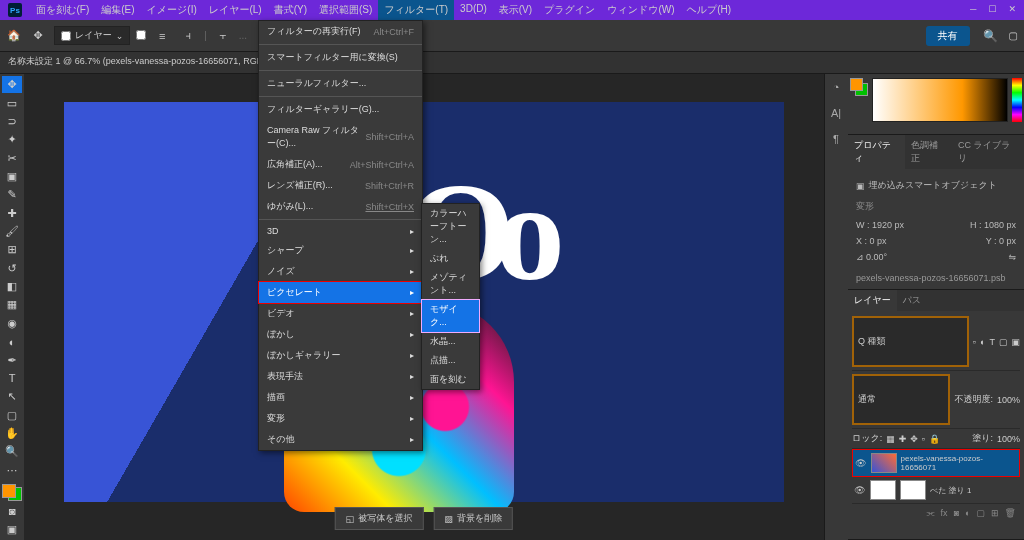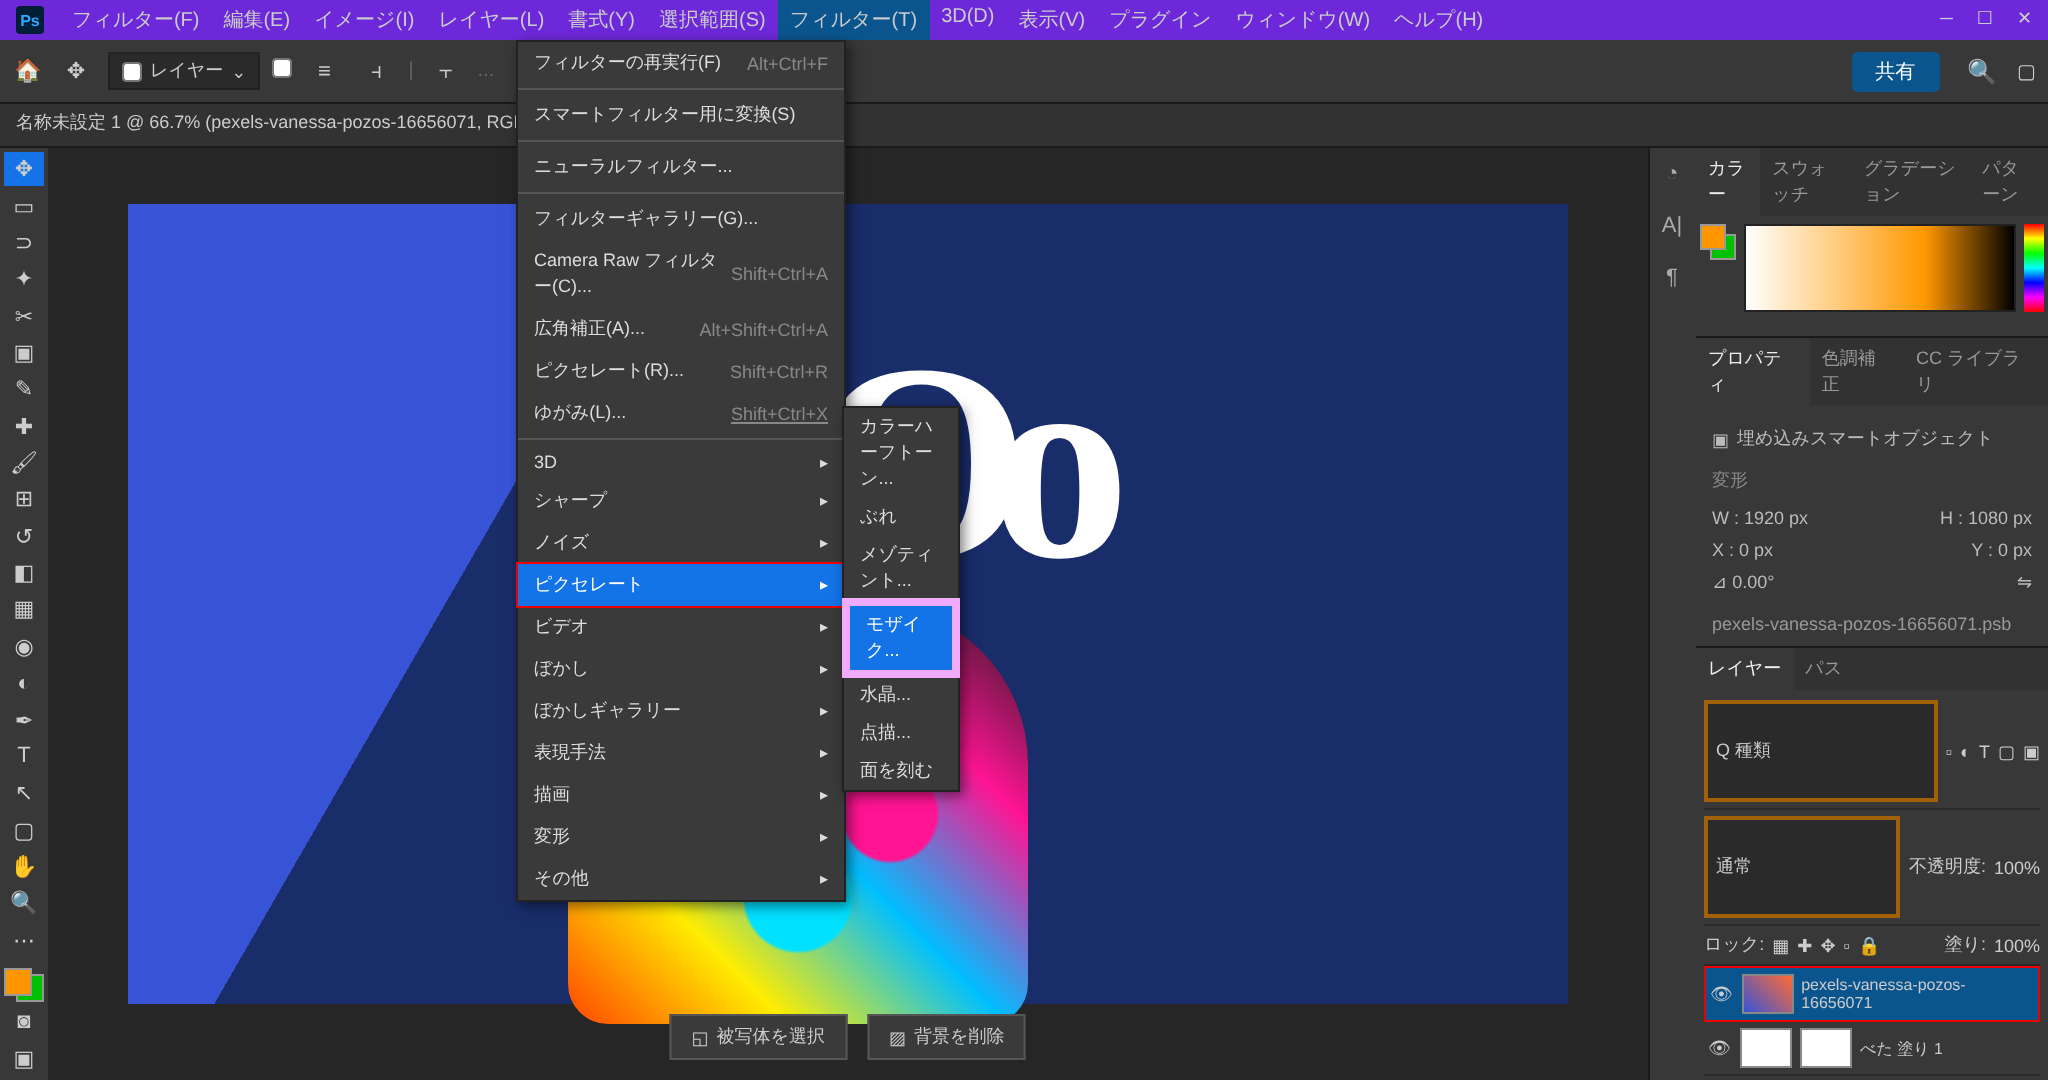--- a/index.html
+++ b/index.html
@@ -34,21 +34,21 @@
 .shirt{position:absolute;top:120px;left:40px;width:230px;height:210px;border-radius:80px 80px 20px 20px;background:radial-gradient(circle at 30% 30%,#ffec00 15%,transparent 16%),radial-gradient(circle at 70% 50%,#ff1493 12%,transparent 13%),radial-gradient(circle at 50% 70%,#00e0ff 14%,transparent 15%),radial-gradient(circle at 20% 60%,#000 8%,transparent 9%),linear-gradient(45deg,#ff4500,#ffec00,#00bfff,#ff1493,#1a1a1a)}
 .bottom-actions{position:absolute;bottom:10px;left:50%;transform:translateX(-50%);display:flex;gap:10px}
 .action-btn{background:#3a3a3a;border:1px solid #555;padding:4px 10px;font-size:9px;color:#ccc;display:flex;align-items:center;gap:4px}
 .dropdown1{position:absolute;left:258px;top:20px;width:165px;background:#3a3a3a;border:1px solid #222;box-shadow:2px 2px 6px rgba(0,0,0,.5);z-index:100}
 .dropdown1 .row{padding:4px 8px;font-size:9px;color:#ddd;display:flex;justify-content:space-between;align-items:center;cursor:pointer}
 .dropdown1 .row.sub::after{content:"▸";font-size:8px}
 .dropdown1 .row.hl{background:#1473e6;color:#fff;border:1px solid #e00;margin:-1px}
 .dropdown1 .sep{height:1px;background:#555;margin:2px 0}
 .submenu{position:absolute;left:421px;top:203px;width:59px;background:#3a3a3a;border:1px solid #222;box-shadow:2px 2px 6px rgba(0,0,0,.5);z-index:101}
 .submenu .row{padding:3px 8px;font-size:9px;color:#ddd;cursor:pointer}
-.submenu .row.hl{background:#1473e6;color:#fff;border:4px solid #f0abfc;margin:-1px}
+.submenu .row.hl{background:#1473e6;color:#fff;border:1px solid #f0abfc;margin:-1px}
 .panels-right{width:200px;background:#383838;display:flex}
 .icon-strip{width:24px;background:#383838;display:flex;flex-direction:column;padding:4px 2px;gap:8px;border-left:1px solid #1a1a1a}
 .strip-icon{width:18px;height:18px;display:flex;align-items:center;justify-content:center;font-size:11px;color:#aaa}
 .panel-stack{flex:1;display:flex;flex-direction:column}
 .panel{border-bottom:1px solid #1a1a1a}
 .panel-tabs{display:flex;background:#323232;font-size:9px}
 .ptab{padding:4px 6px;color:#999;cursor:pointer}
 .ptab.active{background:#383838;color:#eee}
 .panel-body{padding:6px;font-size:9px;background:#383838}
 .color-panel{height:60px;position:relative}
@@ -71,21 +71,21 @@
 .lyr-thumb.white{background:#fff}
 .lyr-name{font-size:8px;overflow:hidden}
 .layer-foot{display:flex;justify-content:flex-end;gap:6px;padding:4px;border-top:1px solid #2a2a2a;font-size:9px;color:#888}
 </style>
 </head>
 <body>
 
 <div class="titlebar">
   <div class="ps-icon">Ps</div>
   <div class="menubar" id="menubar">
-      <div class="menu-item">フィルター(F)</div>
+      <div class="menu-item">面を刻む(F)</div>
       <div class="menu-item">編集(E)</div>
       <div class="menu-item">イメージ(I)</div>
       <div class="menu-item">レイヤー(L)</div>
       <div class="menu-item">書式(Y)</div>
       <div class="menu-item">選択範囲(S)</div>
       <div class="menu-item active">フィルター(T)</div>
       <div class="menu-item">3D(D)</div>
       <div class="menu-item">表示(V)</div>
       <div class="menu-item">プラグイン</div>
       <div class="menu-item">ウィンドウ(W)</div>
@@ -165,26 +165,20 @@
   </div>
 
   <div class="panels-right">
     <div class="icon-strip">
       <div class="strip-icon">◔</div>
       <div class="strip-icon">A|</div>
       <div class="strip-icon">¶</div>
     </div>
     <div class="panel-stack">
       <div class="panel">
-        <div class="panel-tabs" id="color-tabs">
-            <div class="ptab active">カラー</div>
-            <div class="ptab">スウォッチ</div>
-            <div class="ptab">グラデーション</div>
-            <div class="ptab">パターン</div>
-          </div>
         <div class="panel-body color-panel">
           <div class="sml-swatch">
               <div class="sml-bg"></div>
               <div class="sml-fg"></div>
             </div>
           <div class="gradient-box"></div>
           <div class="hue-bar"></div>
         </div>
       </div>
       <div class="panel">
@@ -290,21 +284,21 @@
     </div>
     <div class="row">
       <span>Camera Raw フィルター(C)...</span>
       <span style="color: rgb(136, 136, 136);">Shift+Ctrl+A</span>
     </div>
     <div class="row">
       <span>広角補正(A)...</span>
       <span style="color: rgb(136, 136, 136);">Alt+Shift+Ctrl+A</span>
     </div>
     <div class="row">
-      <span>ピクセレート(R)...</span>
+      <span>レンズ補正(R)...</span>
       <span style="color: rgb(136, 136, 136); text-align: right;">Shift+Ctrl+R</span>
     </div>
     <div class="row">
       <span>ゆがみ(L)...</span>
       <span style="color: rgb(136, 136, 136); text-decoration: underline;">Shift+Ctrl+X</span>
     </div>
     <div class="sep"></div>
     <div class="row sub">
       <span>3D</span>
     </div>

